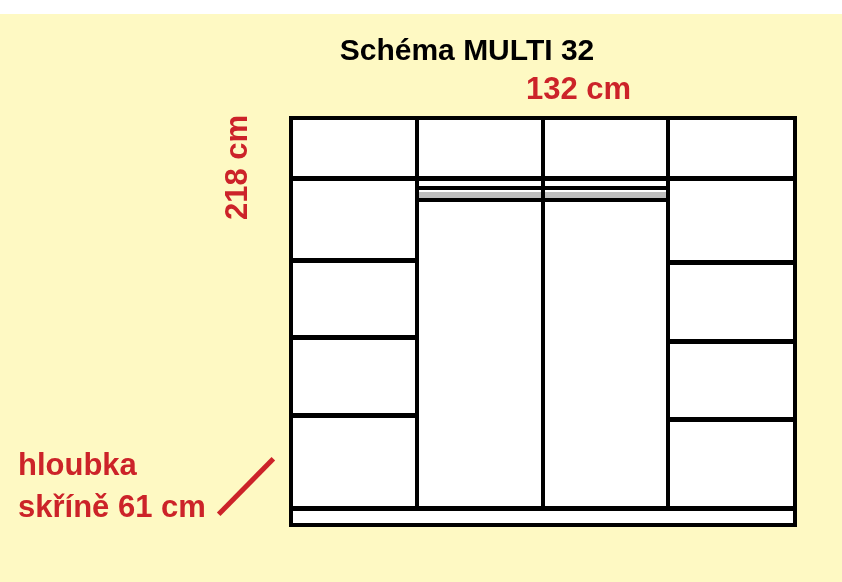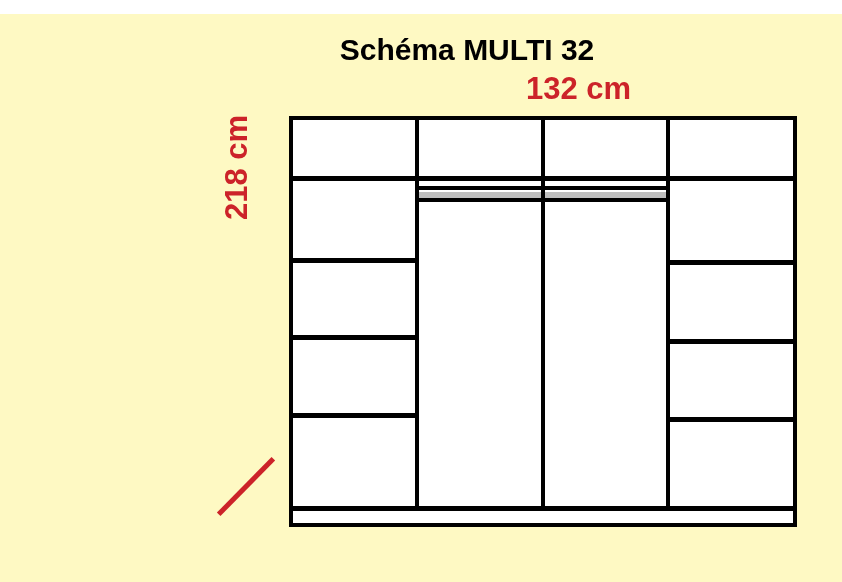--- a/index.html
+++ b/index.html
@@ -100,20 +100,24 @@
 <body>
 
 <div class="page">
 
   <div class="title">Schéma MULTI 32</div>
 
   <div class="dim dim-width">132 cm</div>
 
   <div class="dim dim-height">218 cm</div>
 
+  <div class="dim depth-label">
+    <span>hloubka</span>
+    <span>skříně 61 cm</span>
+  </div>
 
   <div class="leader"></div>
 
   <div class="wardrobe">
 
     <div class="rail-line"></div>
     <div class="rail-bar"></div>
 
     <div class="ln shelf-top"></div>
     <div class="ln plinth-line"></div>

